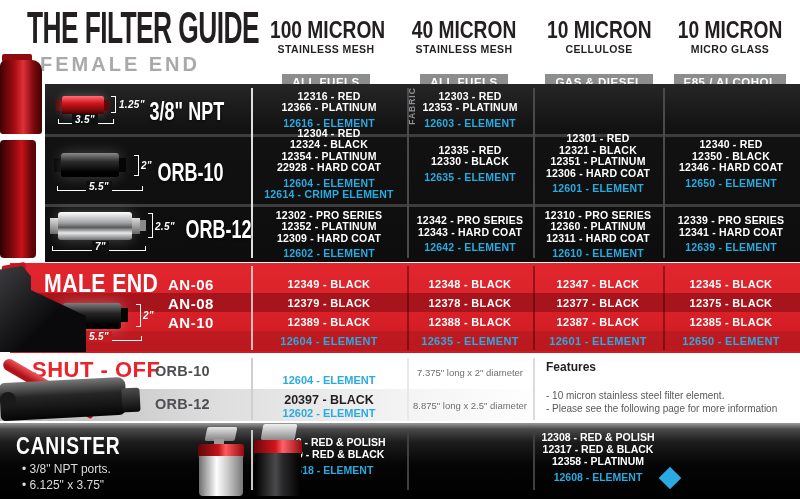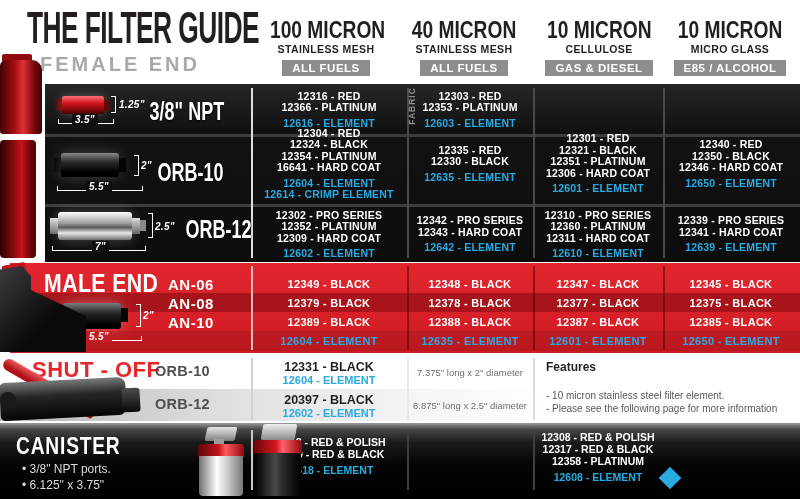--- a/index.html
+++ b/index.html
@@ -8,21 +8,21 @@
           font-family:"Liberation Sans",sans-serif;}
   .abs{position:absolute}
   .title{left:27px;top:5px;font-size:44px;font-weight:bold;color:#231f20;letter-spacing:-1px;
          transform:scaleX(.60);transform-origin:left top;white-space:nowrap;line-height:1.05}
   .subtitle{left:40px;top:53px;font-size:20px;font-weight:bold;color:#a7a9ac;letter-spacing:3px;white-space:nowrap}
   .hcol{top:18px;text-align:center}
   .h1{font-size:24px;font-weight:bold;color:#231f20;transform:scaleX(.80);transform-origin:center;
       white-space:nowrap;line-height:24px}
   .h2{font-size:10.5px;font-weight:bold;color:#231f20;letter-spacing:.4px;white-space:nowrap;margin-top:1px}
   .badge{display:inline-block;background:#8b8d8e;color:#fff;font-size:11.5px;font-weight:bold;
-         letter-spacing:.5px;padding:2px 10px;margin-top:5px;white-space:nowrap}
+         letter-spacing:.5px;padding:2px 10px;margin-top:19px;white-space:nowrap}
   .flabel{color:#fff;font-weight:bold;font-size:25px;transform:scaleX(.72);transform-origin:center;
           text-align:center;white-space:nowrap;text-shadow:0 1px 3px rgba(0,0,0,.8)}
   .cell{display:flex;flex-direction:column;justify-content:center;align-items:center;text-align:center}
   .c1{left:254px;width:150px}.c2{left:409px;width:122px}.c3{left:535px;width:126px}.c4{left:665px;width:132px}
   .r1{top:86px;height:48px}.r2{top:137px;height:54px}.r3{top:207px;height:55px}
   .pn{color:#fff;font-weight:bold;font-size:10.5px;line-height:11.5px;letter-spacing:.2px;white-space:nowrap}
   .el{color:#29abe2;font-weight:bold;font-size:10.5px;line-height:11.5px;letter-spacing:.2px;white-space:nowrap}
   .pn + .el{margin-top:4px}
   .dim{color:#fff;font-size:10px;font-weight:bold;font-style:italic;letter-spacing:.3px;white-space:nowrap}
   .dimh{border-left:1px solid #fff;border-right:1px solid #fff;border-bottom:1px solid #fff;height:5px}
@@ -107,21 +107,21 @@
   <div class="abs dimv" style="left:134px;top:155px;height:21px"></div>
   <div class="abs dim" style="left:141px;top:160px">2"</div>
   <div class="abs dimh" style="left:57px;top:186px;width:86px"></div>
   <div class="abs dim bgdark" style="left:86px;top:181px">5.5"</div>
   <div class="abs flabel" style="left:145px;top:158px;width:90px">ORB-10</div>
 
   <div class="abs cell c1 r2">
     <div class="pn">12304 - RED</div>
     <div class="pn">12324 - BLACK</div>
     <div class="pn">12354 - PLATINUM</div>
-    <div class="pn">16641 - HARD COAT</div>
+    <div class="pn">22928 - HARD COAT</div>
     <div class="el">12604 - ELEMENT</div>
     <div class="el">12614 - CRIMP ELEMENT</div>
   </div>
   <div class="abs cell c2 r2">
     <div class="pn">12335 - RED</div>
     <div class="pn">12330 - BLACK</div>
     <div class="el">12635 - ELEMENT</div>
   </div>
   <div class="abs cell c3 r2">
     <div class="pn">12301 - RED</div>
@@ -211,21 +211,20 @@
 
   <div class="abs" style="left:0;top:389px;width:545px;height:32px;background:linear-gradient(90deg,#b5b5b5,#dedede 40%,#f4f4f4 75%,#ffffff)"></div>
   <div class="abs" style="left:251px;top:358px;width:2px;height:62px;background:#cfcfcf"></div>
   <div class="abs" style="left:407px;top:358px;width:2px;height:62px;background:#e9e9e9"></div>
   <div class="abs" style="left:533px;top:358px;width:2px;height:62px;background:#dcdcdc"></div>
 
   <div class="abs" style="left:32px;top:357px;font-size:22px;font-weight:bold;color:#e8252b;letter-spacing:.5px;white-space:nowrap">SHUT - OFF</div>
   <div class="abs slabel" style="left:155px;top:363px">ORB-10</div>
   <div class="abs slabel" style="left:155px;top:396px">ORB-12</div>
 
-  <div class="abs spart" style="left:254px;top:360px;width:150px">12331 - BLACK</div>
   <div class="abs sel" style="left:254px;top:374px;width:150px">12604 - ELEMENT</div>
   <div class="abs ssize" style="left:409px;top:367px;width:122px">7.375" long x 2" diameter</div>
   <div class="abs spart" style="left:254px;top:393px;width:150px">20397 - BLACK</div>
   <div class="abs sel" style="left:254px;top:407px;width:150px">12602 - ELEMENT</div>
   <div class="abs ssize" style="left:409px;top:400px;width:122px">8.875" long x 2.5" diameter</div>
 
   <div class="abs feath" style="left:546px;top:360px">Features</div>
   <div class="abs feati" style="left:546px;top:389px">- 10 micron stainless steel filter element.</div>
   <div class="abs feati" style="left:546px;top:402px">- Please see the following page for more information</div>
 

